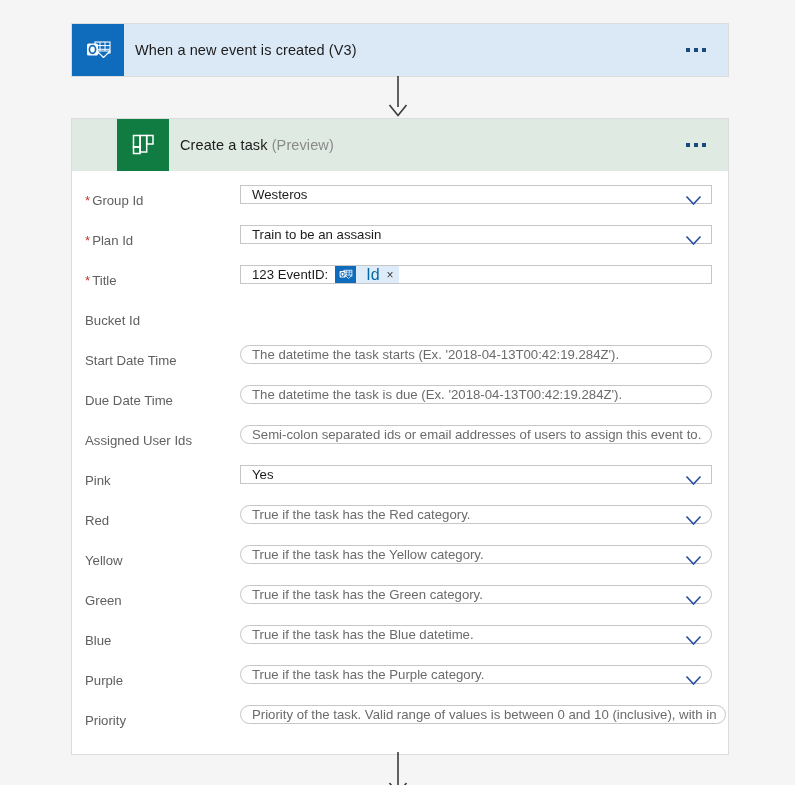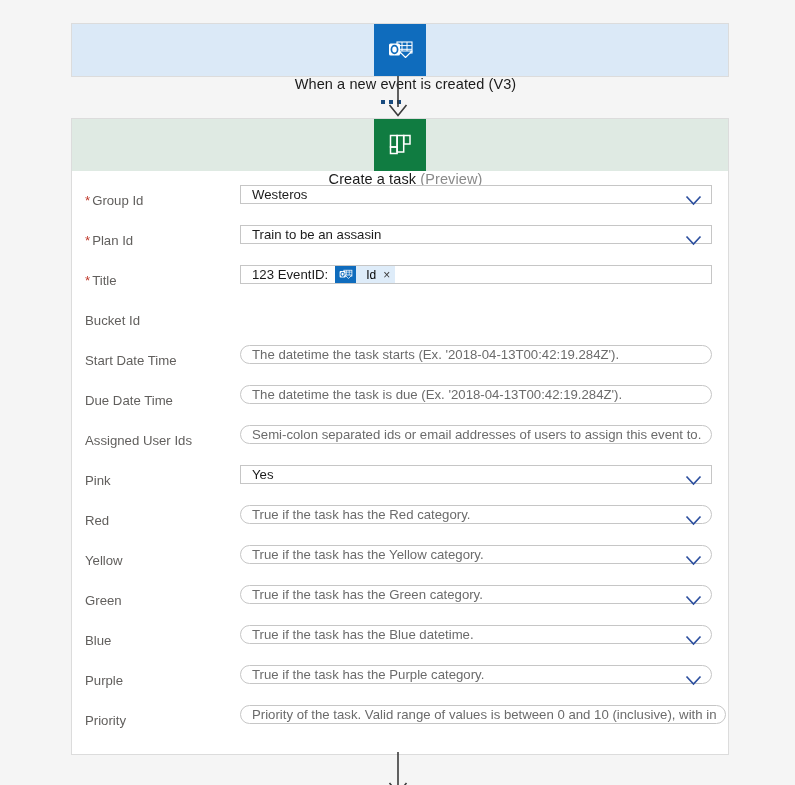--- a/index.html
+++ b/index.html
@@ -34,24 +34,23 @@
     width: 658px;
     background: #ffffff;
     border: 1px solid #dcdcdc;
     box-sizing: border-box;
   }
   .card-header {
     display: flex;
     align-items: center;
     height: 52px;
     box-sizing: border-box;
-    flex-direction: column;
   }
   .card-trigger .card-header { background: #dbe9f7; }
-  .card-action  .card-header { background: #dfeae3; }
+  .card-action  .card-header { background: #dfeae3; padding-left: 45px; }
 
   .app-icon {
     width: 52px;
     height: 52px;
     flex: 0 0 52px;
     display: flex;
     align-items: center;
     justify-content: center;
   }
   .app-icon.outlook { background: #0f6cbd; }
@@ -165,22 +164,22 @@
   .token-icon {
     width: 21px;
     height: 21px;
     background: #0f6cbd;
     display: flex;
     align-items: center;
     justify-content: center;
     flex: 0 0 21px;
   }
   .token-label {
-    font-size: 12px;
-    color: #000000;
+    font-size: 16px;
+    color: #0369a1;
     padding: 0 7px 0 10px;
     white-space: nowrap;
   }
   .token-close {
     font-size: 12px;
     color: #3b3b3b;
     line-height: 1;
     cursor: pointer;
   }
 </style>

